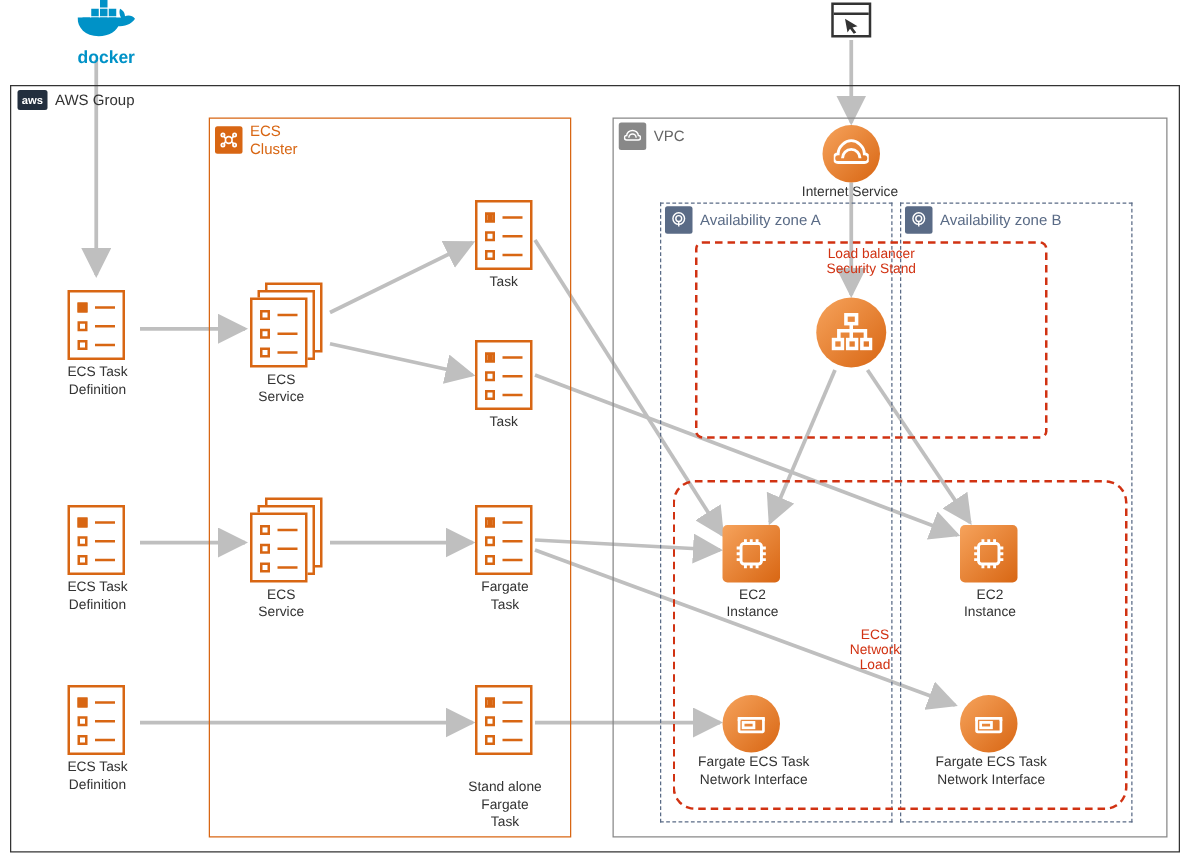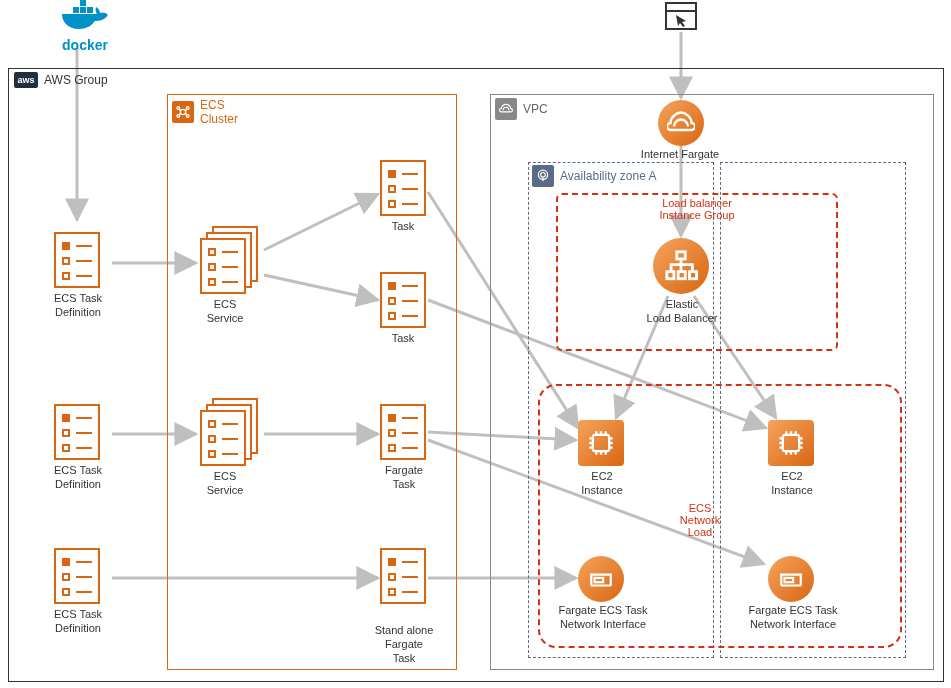--- a/index.html
+++ b/index.html
@@ -183,49 +183,57 @@
       <svg width="14" height="14" viewBox="0 0 24 24" fill="none" stroke="#fff" stroke-width="2">
           <circle cx="12" cy="10" r="4"></circle>
           <path d="M12 14 v7"></path>
           <circle cx="12" cy="10" r="8"></circle>
         </svg>
     </span>
     <span>Availability zone A</span>
   </div>
 
   <div class="box-border az-border" style="left:720px; top:162px; width:186px; height:496px;"></div>
+  <div class="grp-label blue" style="left:724px; top:165px;">
+    <span class="ic">
+      <svg width="14" height="14" viewBox="0 0 24 24" fill="none" stroke="#fff" stroke-width="2">
+          <circle cx="12" cy="10" r="4"></circle>
+          <path d="M12 14 v7"></path>
+          <circle cx="12" cy="10" r="8"></circle>
+        </svg>
+    </span>
+    <span>Availability zone B</span>
+  </div>
 
   <div class="box-border sg-border" style="left:556px; top:193px; width:282px; height:158px;"></div>
   <div class="red-label" style="left:556px; top:197px; width:282px;">
-    <span>Load balancer</span><br><span>Instance Group</span>
+    <span>Load balancer</span><br><span>Security Stand</span>
   </div>
 
   <div class="box-border sg-border-lg" style="left:538px; top:384px; width:364px; height:264px;"></div>
   <div class="red-label" style="left:670px; top:502px; width:60px;">
     <span>ECS</span><br><span>Network</span><br><span>Load</span>
   </div>
 
   <div class="rnd-icon" style="left:658px; top:100px;">
     <svg width="28" height="28" viewBox="0 0 24 24" fill="none" stroke="#fff" stroke-width="2">
       <path d="M6 15 a6 6 0 1 1 12 0 M3 18 h18 a3 3 0 0 0 0 -6 c0 -5 -5 -9 -9 -9 s-9 4 -9 9 a3 3 0 0 0 0 6 z"></path>
     </svg>
   </div>
-  <div class="node-lbl" style="left:620px; top:148px; width:120px;">Internet Fargate</div>
+  <div class="node-lbl" style="left:620px; top:148px; width:120px;">Internet Service</div>
 
   <div class="rnd-icon big" style="left:653px; top:238px;">
     <svg width="34" height="34" viewBox="0 0 24 24" fill="none" stroke="#fff" stroke-width="2">
       <rect x="9" y="2" width="6" height="5"></rect>
         <rect x="2" y="16" width="5" height="5"></rect>
         <rect x="10" y="16" width="5" height="5"></rect>
         <rect x="18" y="16" width="5" height="5"></rect>
       <path d="M12 7 v4 M12 11 h-7 v5 M12 11 v5 M12 11 h8 v5"></path>
     </svg>
   </div>
-  <div class="node-lbl" style="left:622px; top:298px; width:120px; white-space:pre-line">Elastic
-Load Balancer</div>
 
   <div class="sq-icon" style="left:578px; top:420px;">
     <svg width="28" height="28" viewBox="0 0 24 24" fill="none" stroke="#fff" stroke-width="2">
         <rect x="5" y="5" width="14" height="14" rx="2"></rect>
         <path d="M2 8h3M2 12h3M2 16h3M22 8h-3M22 12h-3M22 16h-3M8 2v3M12 2v3M16 2v3M8 22v-3M12 22v-3M16 22v-3"></path>
       </svg>
   </div>
   <div class="node-lbl" style="left:560px; top:470px; width:84px; white-space:pre-line">EC2
 Instance</div>
 

